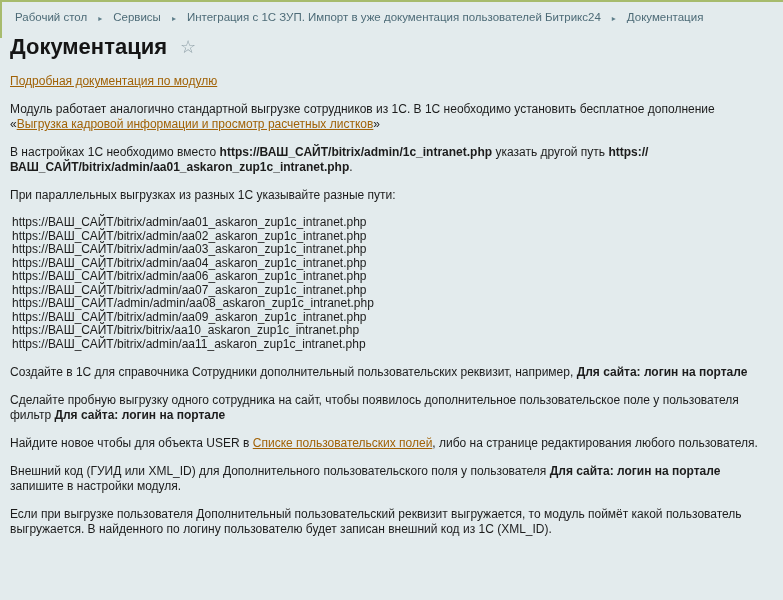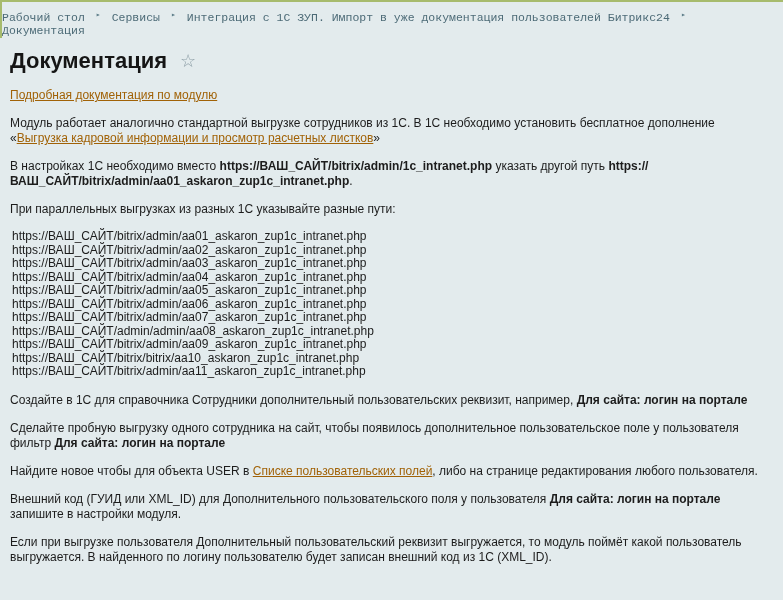--- a/index.html
+++ b/index.html
@@ -20,28 +20,27 @@
   .left-accent {
     position: absolute;
     left: 0;
     top: 0;
     width: 2px;
     height: 36px;
     background: #a7bb6d;
   }
   
   .breadcrumb {
-    padding: 9px 12px 0 2px;
+    padding: 9px 12px 0 15px;
     font-size: 11.5px;
     color: #4d6b77;
     display: flex;
-    align-items: flex-start;
+    align-items: flex-end;
     flex-wrap: wrap;
     white-space: nowrap;
-    font-family: Liberation Mono, monospace;
   }
   .breadcrumb a {
     color: #4d6b77;
     text-decoration: none;
     cursor: pointer;
   }
   .breadcrumb .sep {
     font-size: 8px;
     color: #5f7f8b;
     margin: 0 11px;
@@ -121,21 +120,20 @@
       <span>В настройках 1С необходимо вместо </span><b>https://ВАШ_САЙТ/bitrix/admin/1c_intranet.php</b><span> указать другой путь </span><b>https://ВАШ_САЙТ/bitrix/admin/aa01_askaron_zup1c_intranet.php</b><span>.</span>
     </p>
 
     <p>При параллельных выгрузках из разных 1С указывайте разные пути:</p>
 
     <div class="url-list">
         <div>https://ВАШ_САЙТ/bitrix/admin/aa01_askaron_zup1c_intranet.php</div>
         <div>https://ВАШ_САЙТ/bitrix/admin/aa02_askaron_zup1c_intranet.php</div>
         <div>https://ВАШ_САЙТ/bitrix/admin/aa03_askaron_zup1c_intranet.php</div>
         <div>https://ВАШ_САЙТ/bitrix/admin/aa04_askaron_zup1c_intranet.php</div>
-        <div>https://ВАШ_САЙТ/bitrix/admin/aa05_askaron_zup1c_intranet.php</div>
         <div>https://ВАШ_САЙТ/bitrix/admin/aa06_askaron_zup1c_intranet.php</div>
         <div>https://ВАШ_САЙТ/bitrix/admin/aa07_askaron_zup1c_intranet.php</div>
         <div>https://ВАШ_САЙТ/admin/admin/aa08_askaron_zup1c_intranet.php</div>
         <div>https://ВАШ_САЙТ/bitrix/admin/aa09_askaron_zup1c_intranet.php</div>
         <div>https://ВАШ_САЙТ/bitrix/bitrix/aa10_askaron_zup1c_intranet.php</div>
         <div>https://ВАШ_САЙТ/bitrix/admin/aa11_askaron_zup1c_intranet.php</div>
       </div>
 
     <p>
       <span>Создайте в 1С для справочника Сотрудники дополнительный пользовательских реквизит, например, </span><b>Для сайта: логин на портале</b>

